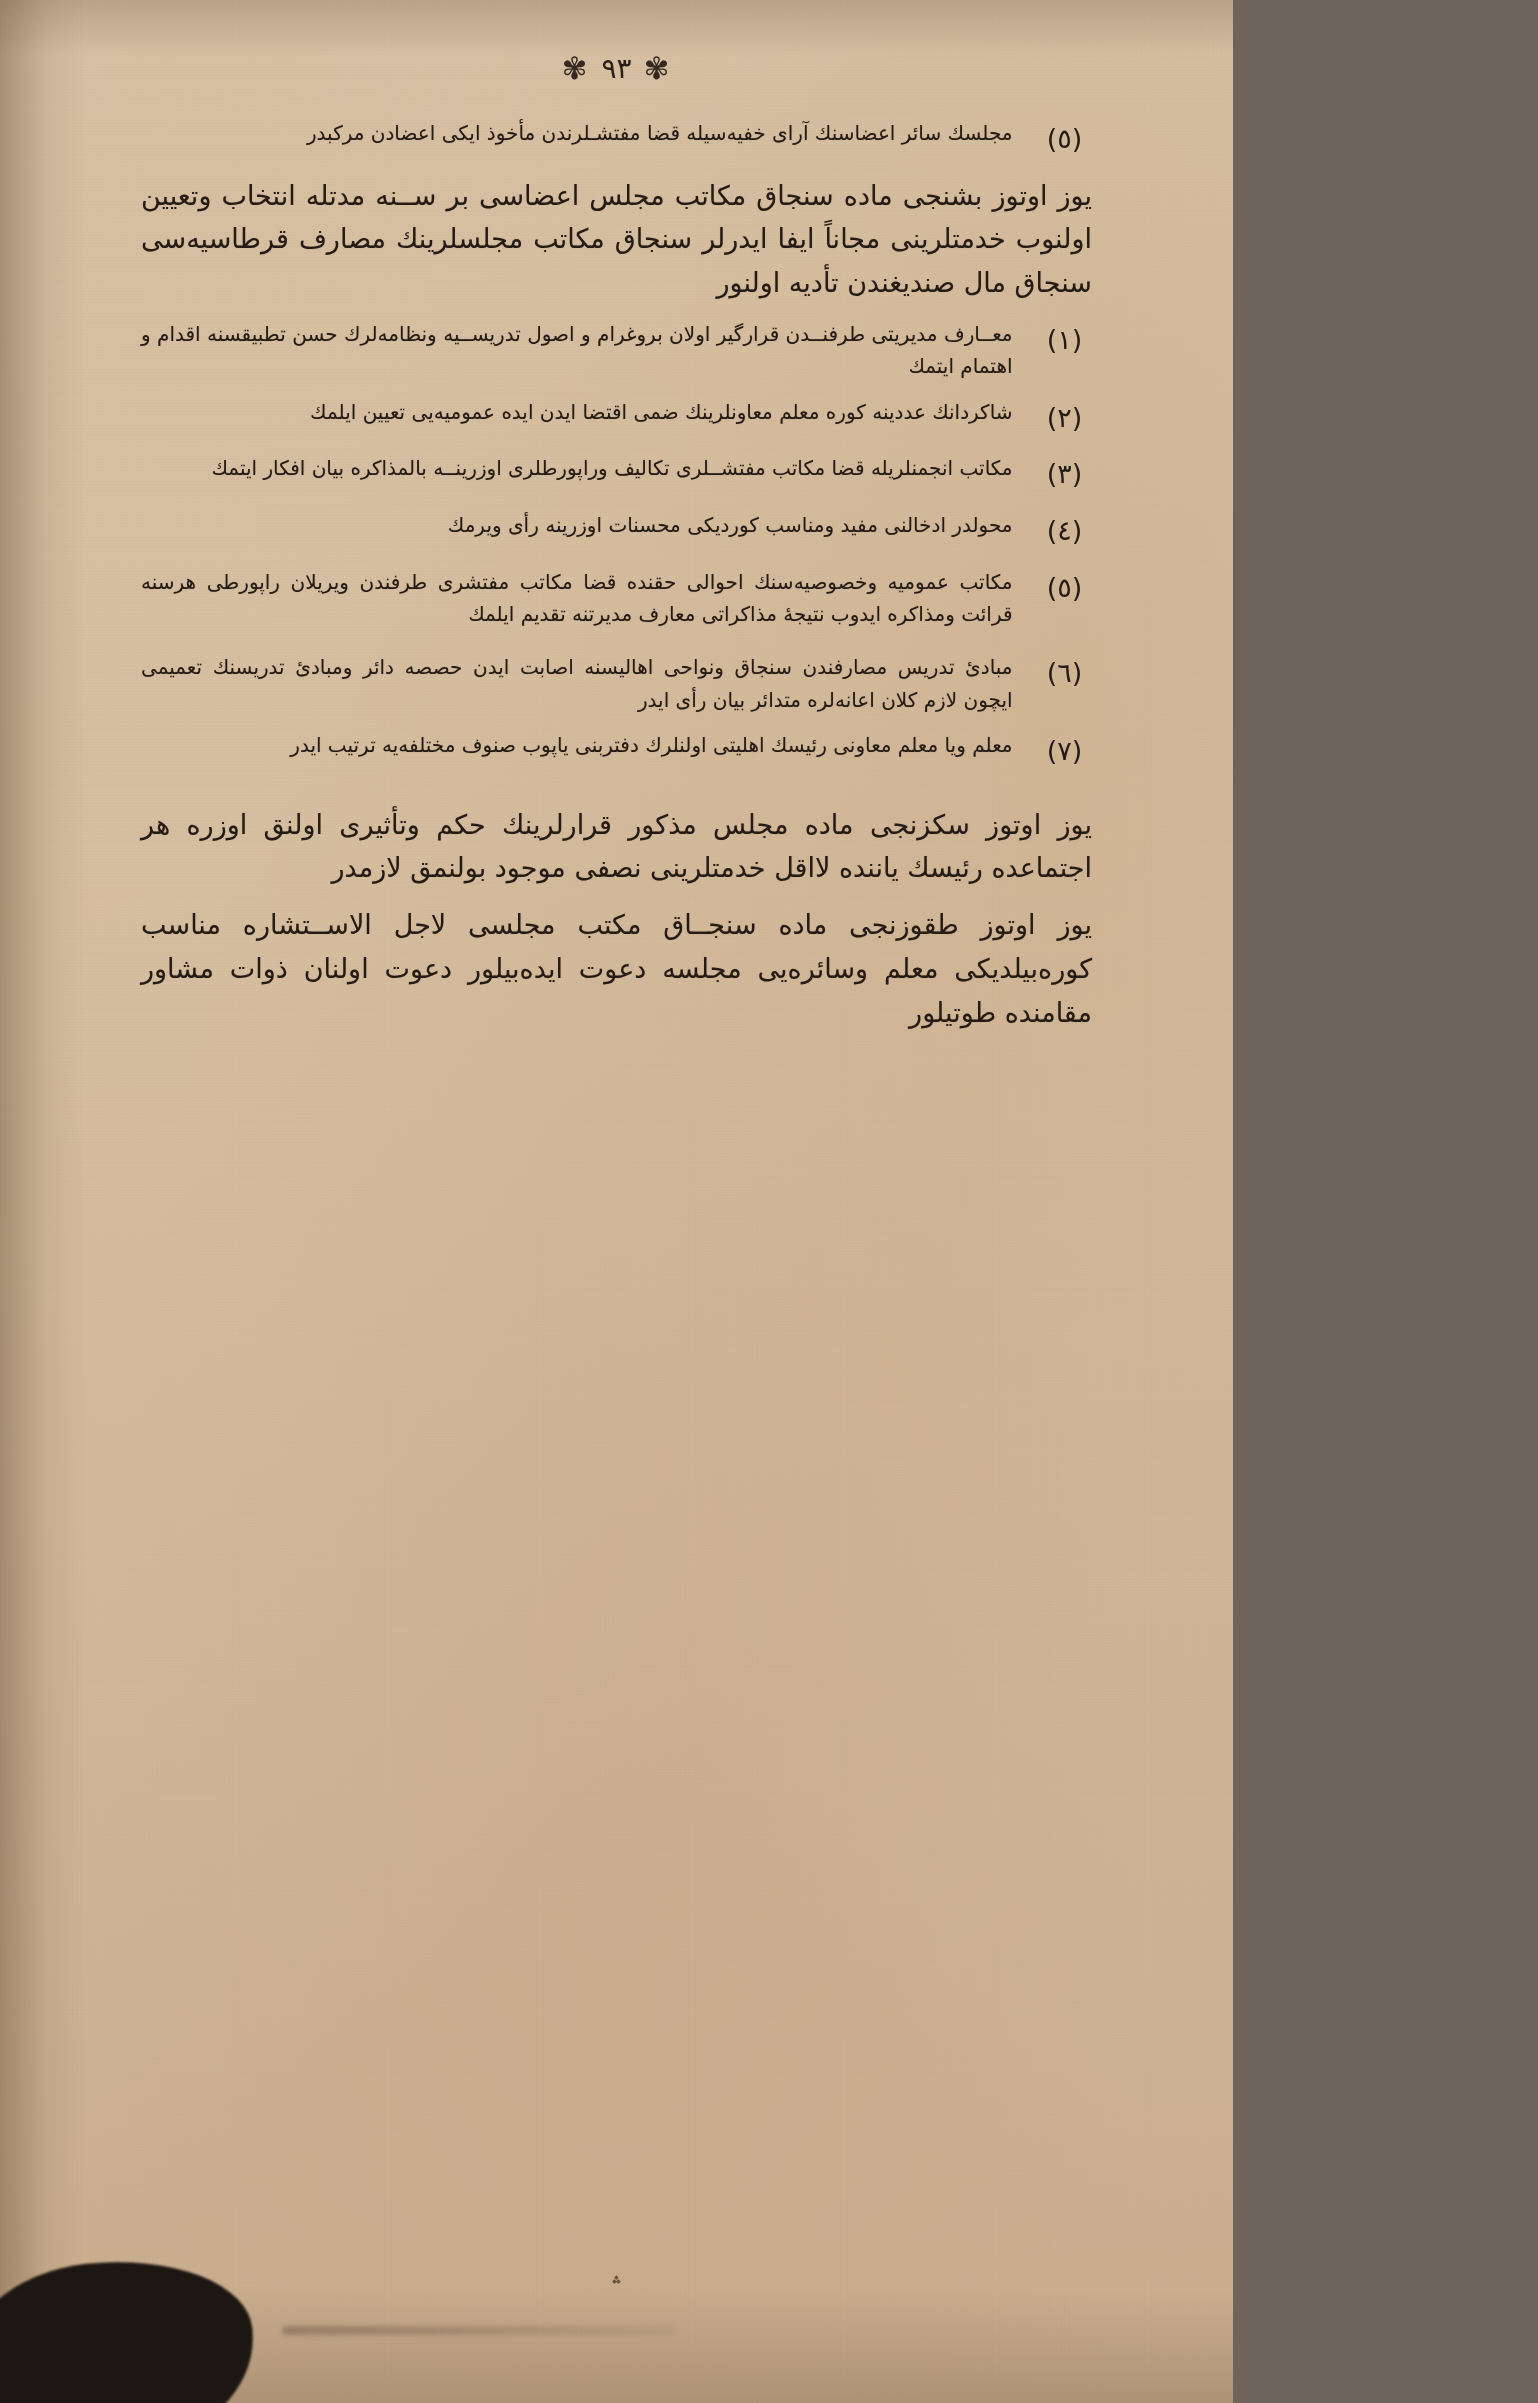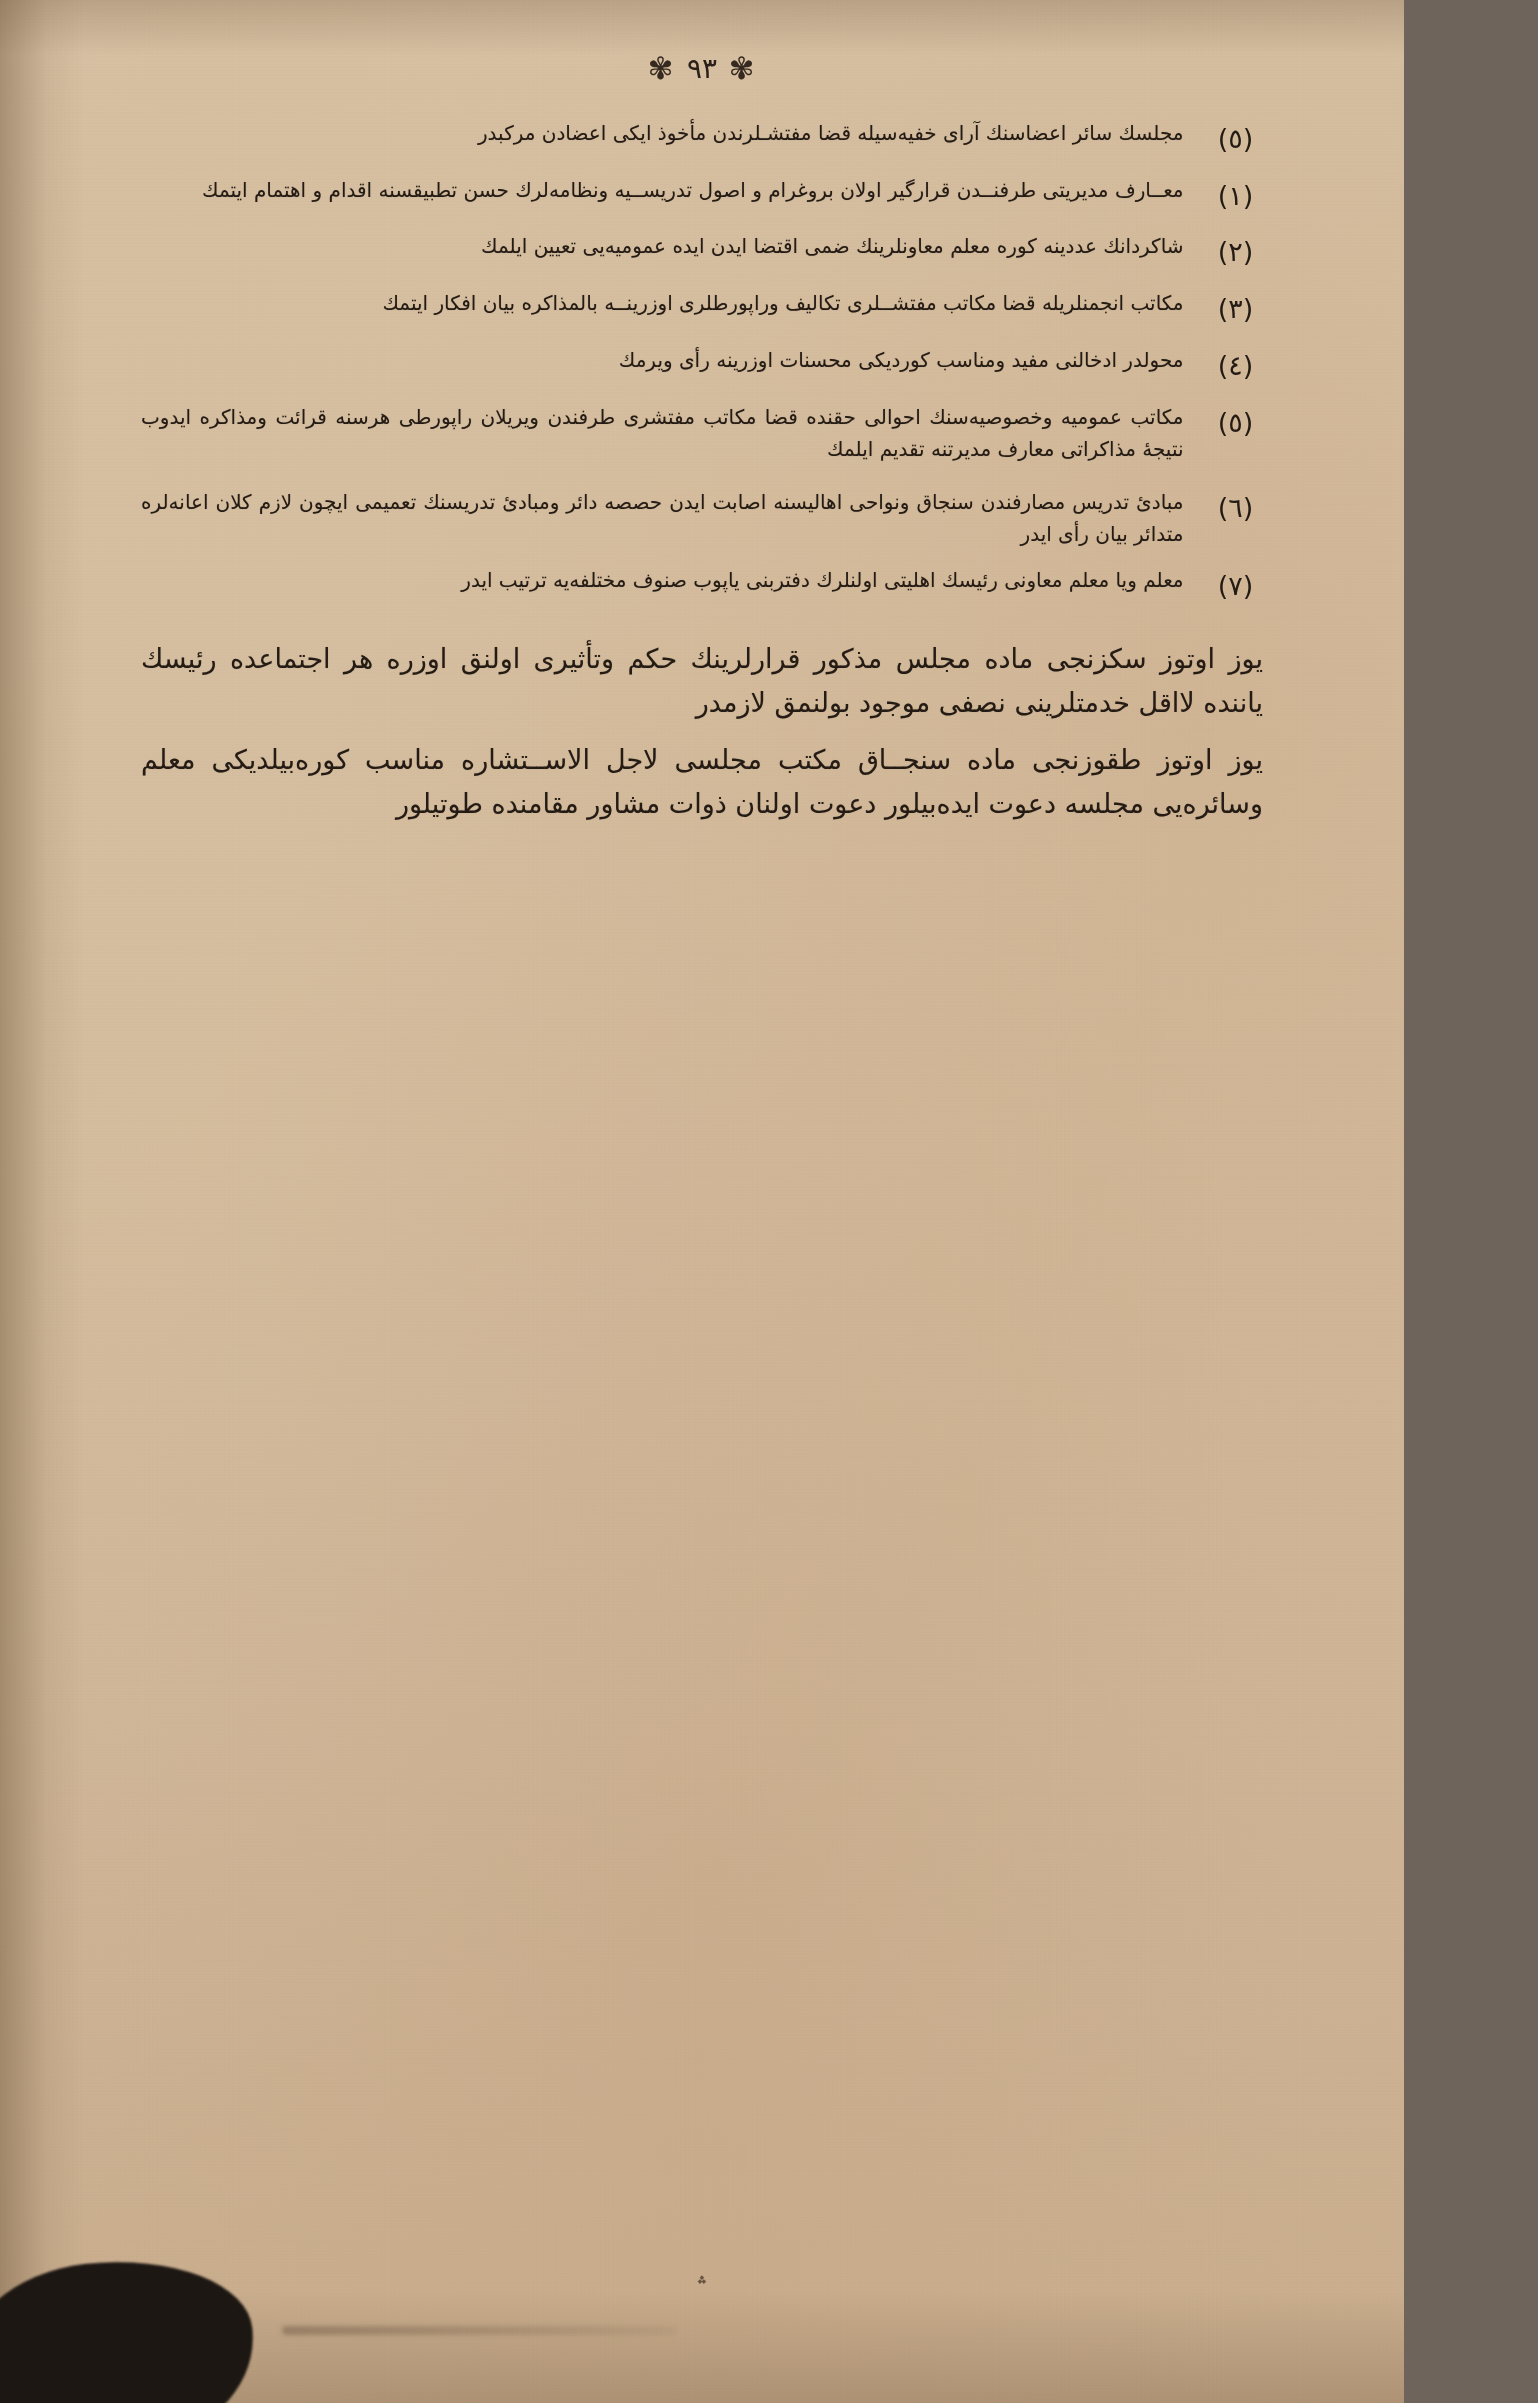--- a/index.html
+++ b/index.html
@@ -2,21 +2,21 @@
 <html lang="ar" style="font-size:15px"><head>
 <meta charset="utf-8">
 <style>
   html, body {
     margin: 0;
     padding: 0;
     background: #6f645c;
   }
   .page {
     position: relative;
-    width: 1404px;
+    width: 1233px;
     height: 2403px;
     background: #d6bfa3;
     background-image:
       radial-gradient(ellipse at 18% 12%, rgba(214,190,160,0.9) 0%, rgba(209,182,150,0) 60%),
       radial-gradient(ellipse at 85% 30%, rgba(206,178,145,0.75) 0%, rgba(206,178,145,0) 55%),
       radial-gradient(ellipse at 50% 85%, rgba(199,170,138,0.7) 0%, rgba(199,170,138,0) 60%),
       linear-gradient(180deg, #d9c4a8 0%, #d4bc9d 40%, #cfb597 70%, #c9ad8d 100%);
     overflow: hidden;
     font-family: "DejaVu Sans", sans-serif;
     box-sizing: border-box;
@@ -155,20 +155,21 @@
 
     <div class="page-number">
       <span class="orn">✾</span><span>٩٣</span><span class="orn">✾</span>
     </div>
 
     <div class="item">
       <div class="marker">(٥)</div>
       <div class="body">مجلسك سائر اعضاسنك آرای خفیه‌سیله قضا مفتشـلرندن مأخوذ ایكی اعضادن مركبدر</div>
     </div>
 
+    <p class="para">یوز اوتوز بشنجی ماده     سنجاق مكاتب مجلس اعضاسی بر ســنه مدتله انتخاب وتعیین اولنوب خدمتلرینی مجاناً ایفا ایدرلر     سنجاق مكاتب مجلسلرینك مصارف قرطاسیه‌سی سنجاق مال صندیغندن تأدیه اولنور</p>
 
 
 
     <div class="articles">
       <div class="item">
         <div class="marker">(١)</div>
         <div class="body">معــارف مدیریتی طرفنــدن قرارگیر اولان بروغرام و اصول تدریســیه ونظامه‌لرك حسن تطبیقسنه اقدام و اهتمام ایتمك</div>
       </div>
 
       <div class="item">

